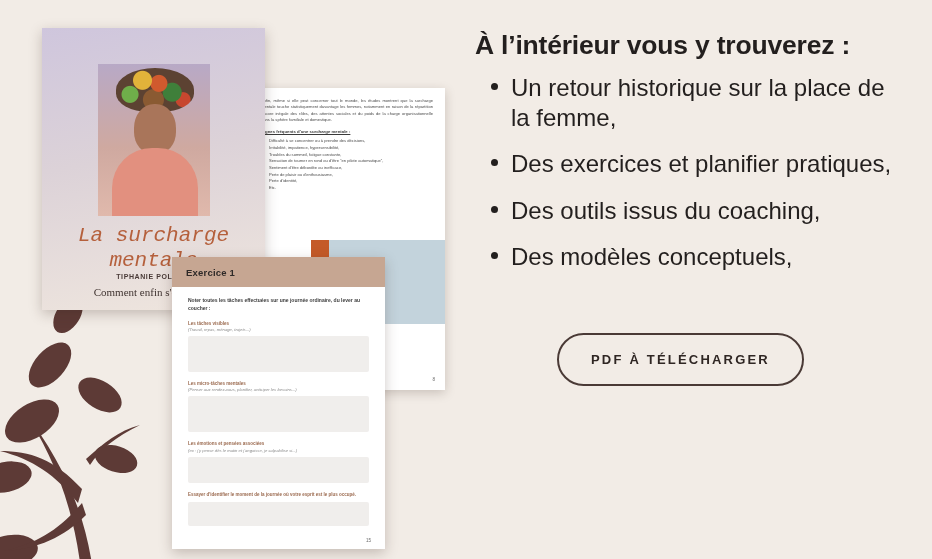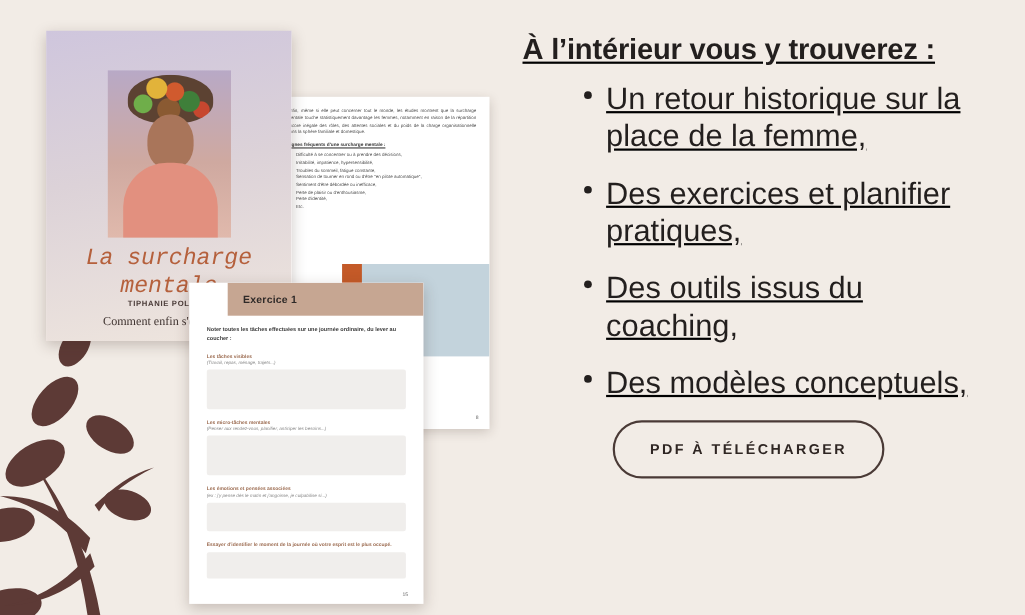--- a/index.html
+++ b/index.html
@@ -199,21 +199,20 @@
     background: #ffffff;
     box-shadow: 0 4px 12px rgba(60,40,30,0.25);
     overflow: hidden;
   }
   .ex-header {
     height: 30px;
     background: #c6a692;
     display: flex;
     align-items: center;
     padding-left: 14px;
-    margin-left: 35px;
   }
   .ex-header-title {
     font-size: 9.5px;
     font-weight: bold;
     color: #2f2a28;
     letter-spacing: 0.2px;
   }
   .ex-body {
     padding: 10px 16px 0 16px;
     position: relative;
@@ -253,42 +252,40 @@
   }
 
   
   .right {
     position: absolute;
     left: 455px;
     top: 0;
     width: 477px;
     height: 539px;
     padding: 22px 26px 0 12px;
-    text-decoration: underline;
   }
   .headline {
     font-family: "Liberation Sans", sans-serif;
     font-size: 26.5px;
     color: #231f1e;
     margin: 8px 0 12px 8px;
     letter-spacing: -0.2px;
   }
   .bullets {
     margin: 0;
     padding-left: 44px;
     list-style: none;
   }
   .bullets li {
     position: relative;
-    font-size: 28px;
+    font-size: 24px;
     line-height: 1.23;
     color: #231f1e;
     margin-bottom: 17px;
     max-width: 390px;
-    margin-left: 40px;
   }
   .bullets li::before {
     content: "";
     position: absolute;
     left: -20px;
     top: 10px;
     width: 7px;
     height: 7px;
     border-radius: 50%;
     background: #231f1e;
@@ -302,20 +299,21 @@
     border: 2px solid #4a3a36;
     border-radius: 34px;
     padding: 17px 32px;
     font-size: 13px;
     font-weight: bold;
     letter-spacing: 2.2px;
     color: #2f2623;
     background: transparent;
     cursor: pointer;
     font-family: "Liberation Sans", sans-serif;
+    margin-top: 44px;
   }
 </style>
 </head>
 <body>
 
 <div class="page">
 
   <svg class="branch" viewBox="0 0 260 420" aria-hidden="true">
     <g fill="#5d3a36">
       <path d="M104 420 C96 350 70 300 34 252 C60 292 84 342 92 420 Z"></path>

